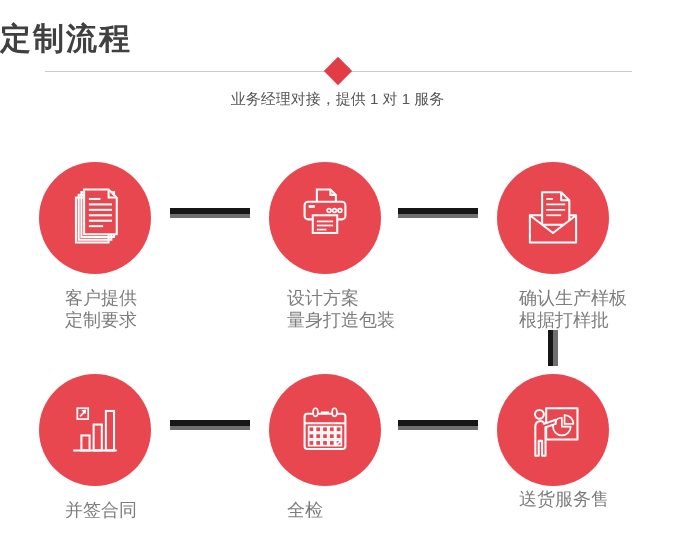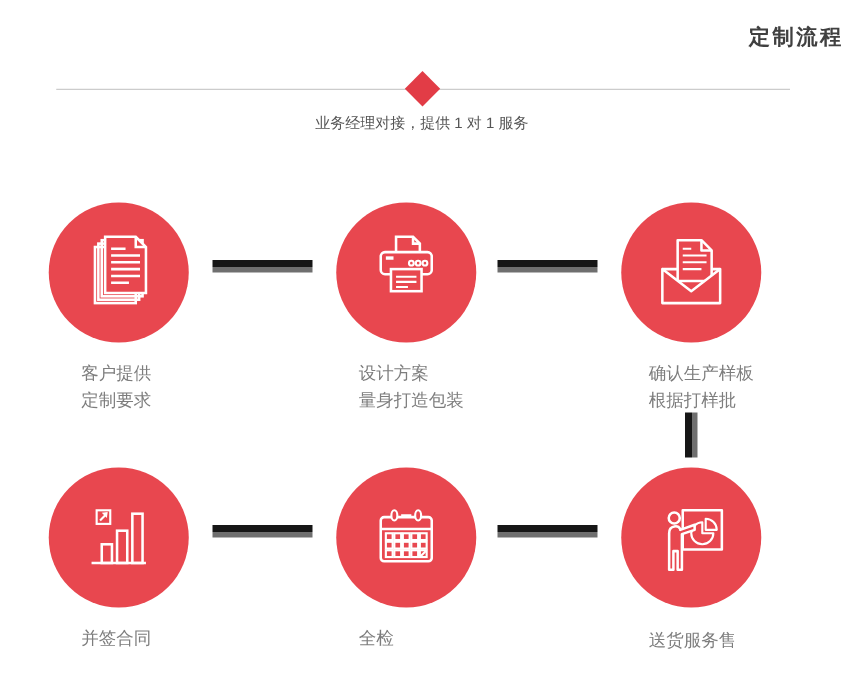--- a/index.html
+++ b/index.html
@@ -12,50 +12,50 @@
     --subtitle-text:#555555;
     --label-text:#7D7D7D;
   }
   *{margin:0;padding:0;box-sizing:border-box;}
   html,body{background:#fff;}
   body{font-family:"Liberation Sans","DejaVu Sans",sans-serif;}
   .page{position:relative;width:675px;height:550px;background:#fff;overflow:hidden;}
 
   .title{
     position:absolute;top:18px;left:0;width:100%;
-    text-align:right;font-size:17px;font-weight:bold;
+    text-align:left;font-size:31px;font-weight:bold;
     color:var(--title-text);letter-spacing:2px;
   }
   .divider-line{
     position:absolute;top:71px;left:45px;width:587px;height:1px;
     background:var(--divider-gray);
   }
   .divider-diamond{
     position:absolute;top:61px;left:328px;width:20px;height:20px;
     background:var(--diamond-red);transform:rotate(45deg);
   }
   .subtitle{
     position:absolute;top:90px;left:0;width:100%;
-    text-align:center;font-size:12px;color:var(--subtitle-text);
+    text-align:center;font-size:15px;color:var(--subtitle-text);
   }
 
   .circle{
     position:absolute;width:112px;height:112px;border-radius:50%;
     background:var(--accent-red);
     display:flex;align-items:center;justify-content:center;
   }
   .r1c1{left:39px;top:162px}.r1c2{left:269px;top:162px}.r1c3{left:497px;top:162px}
   .r2c1{left:39px;top:374px}.r2c2{left:269px;top:374px}.r2c3{left:497px;top:374px}
 
   .step-label{
-    position:absolute;font-size:14px;line-height:22px;
+    position:absolute;font-size:18px;line-height:22px;
     color:var(--label-text);text-align:left;white-space:nowrap;
   }
   .lab-r1c1{left:65px;top:287px}.lab-r1c2{left:287px;top:287px}.lab-r1c3{left:519px;top:287px}
-  .lab-r2c1{left:65px;top:499px}.lab-r2c2{left:287px;top:499px}.lab-r2c3{left:519px;top:501px}
+  .lab-r2c1{left:65px;top:499px}.lab-r2c2{left:287px;top:499px}.lab-r2c3{left:519px;top:488px}
 
   .connector-h{
     position:absolute;width:80px;height:10px;
     background:linear-gradient(to bottom,var(--connector-dark) 0 55%,var(--connector-gray) 55% 100%);
   }
   .con-h1{left:170px;top:208px}.con-h2{left:398px;top:208px}
   .con-h3{left:170px;top:420px}.con-h4{left:398px;top:420px}
   .connector-v{
     position:absolute;width:10px;height:36px;left:548px;top:330px;
     background:linear-gradient(to right,var(--connector-dark) 0 55%,var(--connector-gray) 55% 100%);

